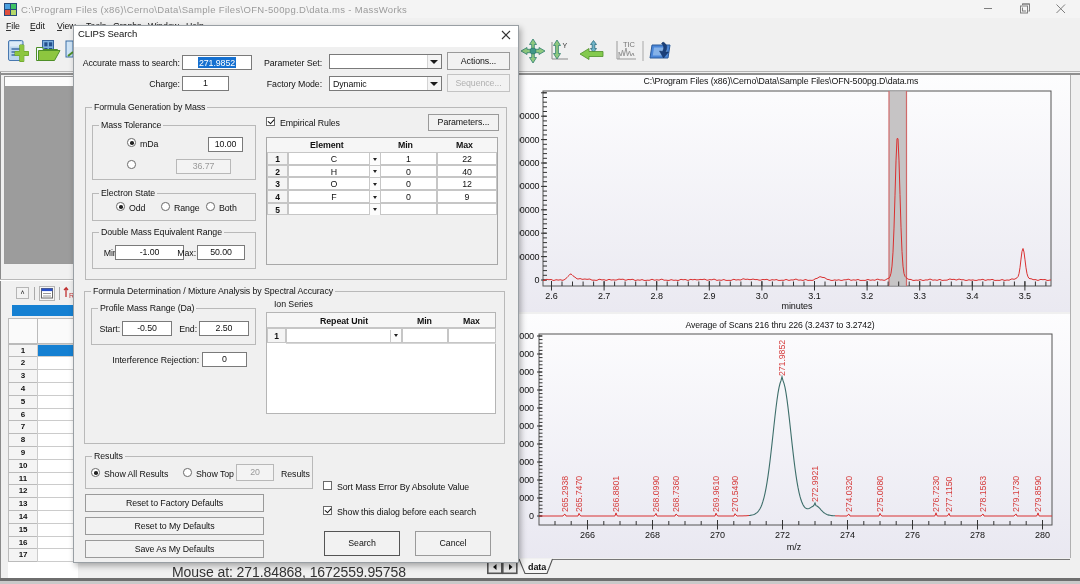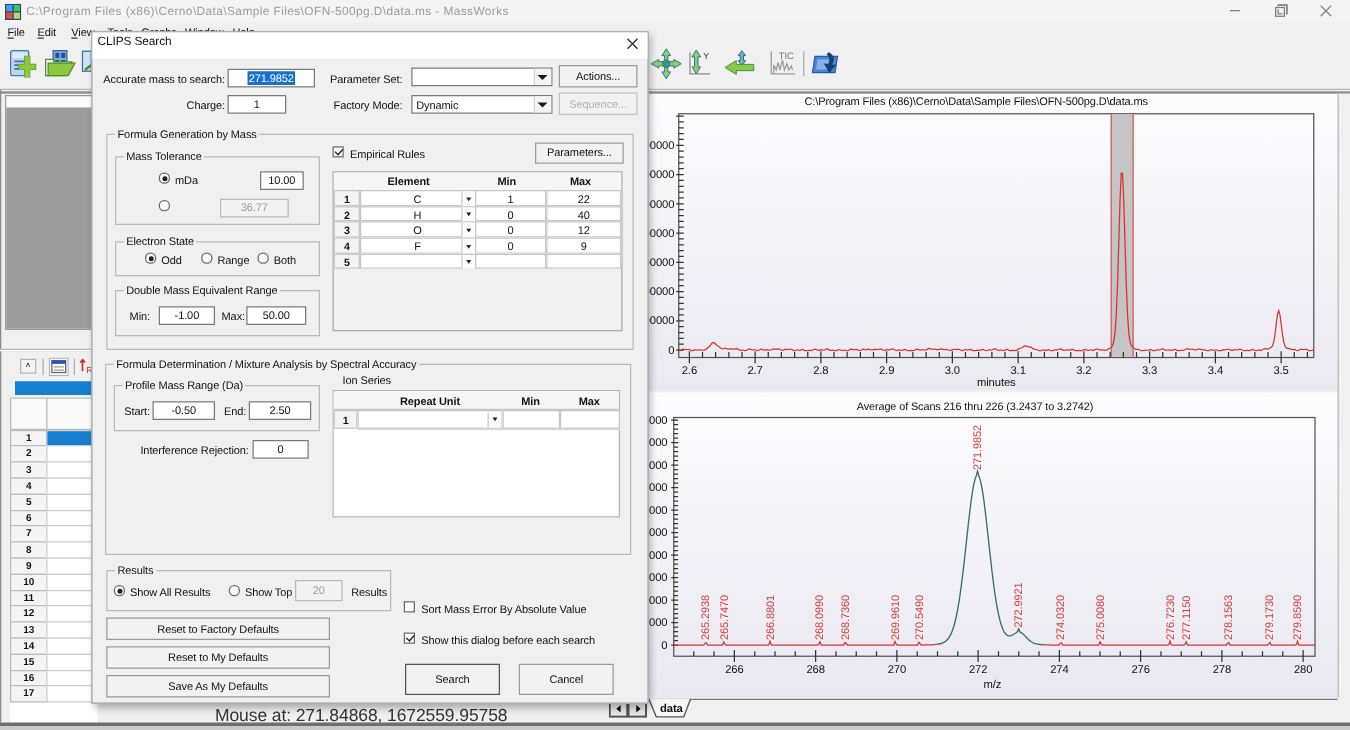--- a/index.html
+++ b/index.html
@@ -294,21 +294,21 @@
 <div class="radio on" style="left:116px;top:202px;"></div>
 <div class="lbl" style="left:129px;top:203px;">Odd</div>
 <div class="radio" style="left:161px;top:202px;"></div>
 <div class="lbl" style="left:174px;top:203px;">Range</div>
 <div class="radio" style="left:206px;top:202px;"></div>
 <div class="lbl" style="left:219px;top:203px;">Both</div>
 <div class="grp" style="left:92px;top:232px;width:164px;height:37px;">
     <span>Double Mass Equivalent Range</span>
   </div>
 <div class="lbl" style="right:960px;top:248px;">Min:</div>
-<div class="inp" style="left:127px;top:245px;width:45px;height:15px;">-1.00</div>
+<div class="inp" style="left:115px;top:245px;width:69px;height:15px;">-1.00</div>
 <div class="lbl" style="right:884px;top:248px;">Max:</div>
 <div class="inp" style="left:197px;top:245px;width:48px;height:15px;">50.00</div>
 <div class="chk on" style="left:266px;top:117px;"></div>
 <div class="lbl" style="left:280px;top:118px;">Empirical Rules</div>
 <div class="btn" style="left:428px;top:114px;width:71px;height:17px;line-height:15px;">Parameters...</div>
 <div class="ab" style="left:266px;top:137px;width:232px;height:128px;border:1px solid #a8a8a8;background:#f0f0f0;"></div>
 <div class="ab" style="left:267px;top:138px;width:230px;height:14px;background:#f6f6f6;"></div>
 <div class="lbl" style="left:310px;top:140px;font-weight:bold;">Element</div>
 <div class="lbl" style="left:398px;top:140px;font-weight:bold;">Min</div>
 <div class="lbl" style="left:456px;top:140px;font-weight:bold;">Max</div>

